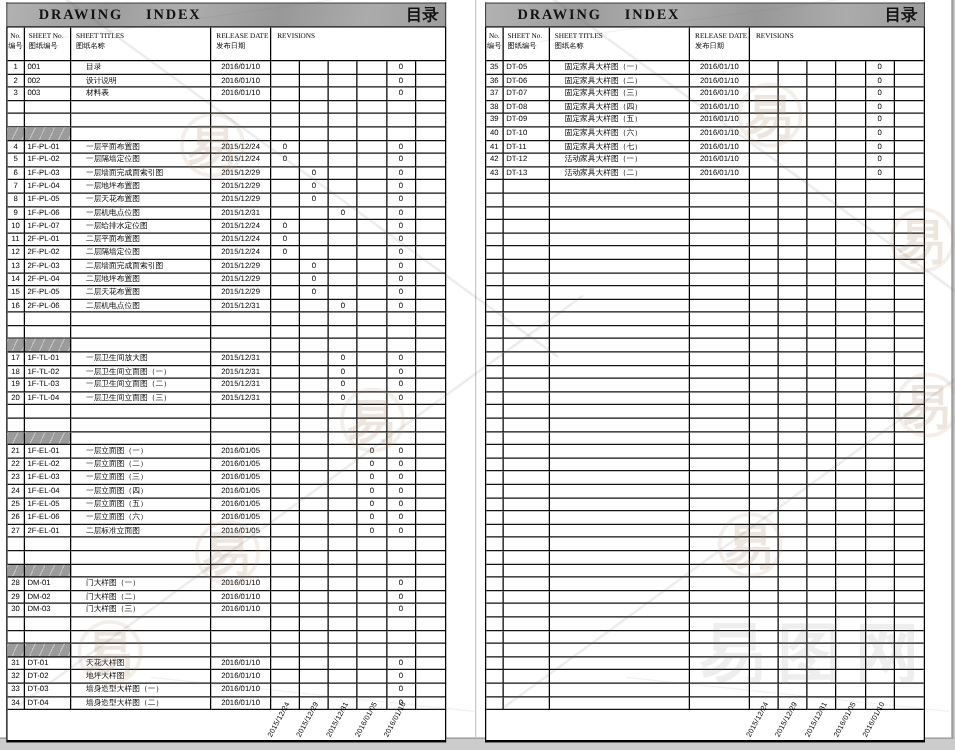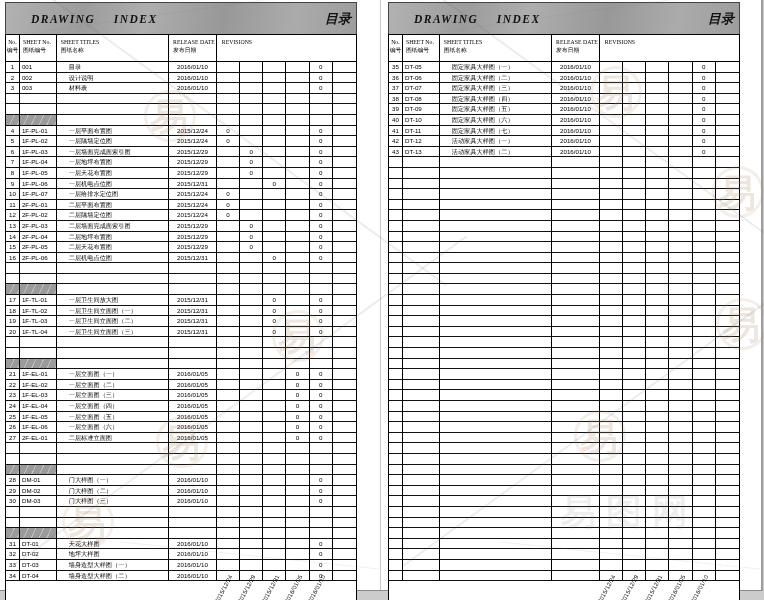--- a/index.html
+++ b/index.html
@@ -14,23 +14,23 @@
     border-right:2px solid #9e9e9e;border-bottom:1px solid #8a8a8a;
   }
   .page{position:absolute;top:0;height:590px;}
   .page-left{left:0;width:379px;}
   .page-right{left:380px;width:381px;border-left:1px solid #c9c9c9;}
   .doc{position:absolute;top:2px;width:352px;}
   .page-left .doc{left:5px;}
   .page-right .doc{left:7px;}
 
   .titlebar{
-    height:32px;display:flex;align-items:center;justify-content:space-between;
+    height:19px;display:flex;align-items:center;justify-content:space-between;
     background:linear-gradient(100deg,#b2b2b2 0%,#9c9c9c 22%,#aeaeae 40%,#989898 62%,#ababab 82%,#9d9d9d 100%);
-    border:1px solid #444;border-bottom:none;box-sizing:border-box;font-style:italic;
+    border:1px solid #444;border-bottom:none;box-sizing:border-box;
   }
   .title-en{
     font-family:"Liberation Serif", serif;font-weight:bold;font-size:11.5px;color:#111;
     padding-left:25px;letter-spacing:1.5px;word-spacing:14px;white-space:nowrap;
   }
   .title-zh{
     font-family:"Liberation Serif", serif;font-weight:bold;font-size:13px;color:#111;
     padding-right:5px;white-space:nowrap;
   }
 
@@ -74,21 +74,21 @@
   
   .wm-layer{position:absolute;left:0;top:0;width:764px;height:600px;pointer-events:none;z-index:6;}
   .wm-glyph{
     position:absolute;font-size:38px;color:rgba(175,140,110,0.22);
     font-family:"DejaVu Sans", sans-serif;font-weight:bold;
   }
   .wm-ring{
     position:absolute;width:46px;height:46px;border:3px solid rgba(175,140,110,0.15);border-radius:50%;
   }
   .wm-text{
-    position:absolute;font-size:36px;letter-spacing:10px;color:rgba(120,120,120,0.13);
+    position:absolute;font-size:52px;letter-spacing:10px;color:rgba(120,120,120,0.13);
     font-family:Liberation Serif, serif;font-weight:bold;white-space:nowrap;
   }
   .wm-line{
     position:absolute;height:2px;background:rgba(100,100,100,0.12);border-radius:1px;
   }
   .wm-line2{position:absolute;height:1px;background:rgba(120,120,120,0.10);}
 </style>
 </head>
 <body>
 

